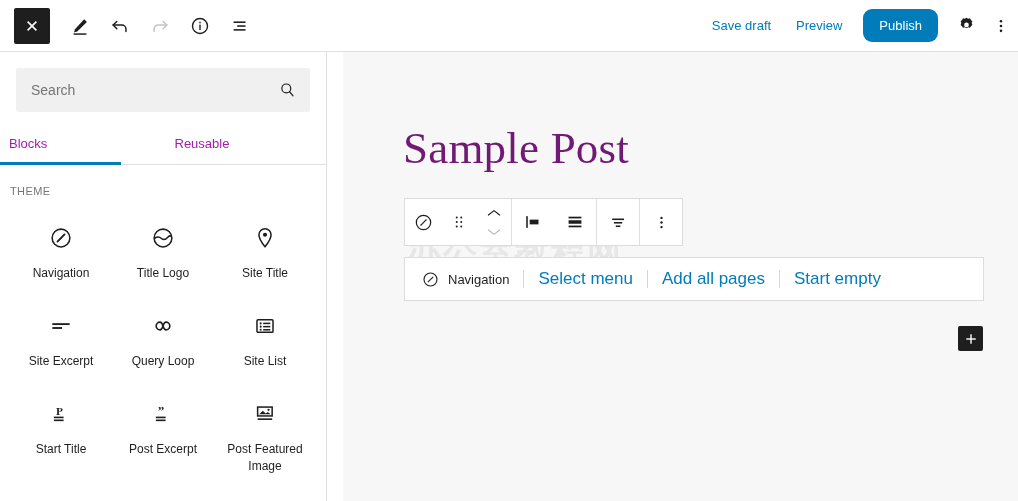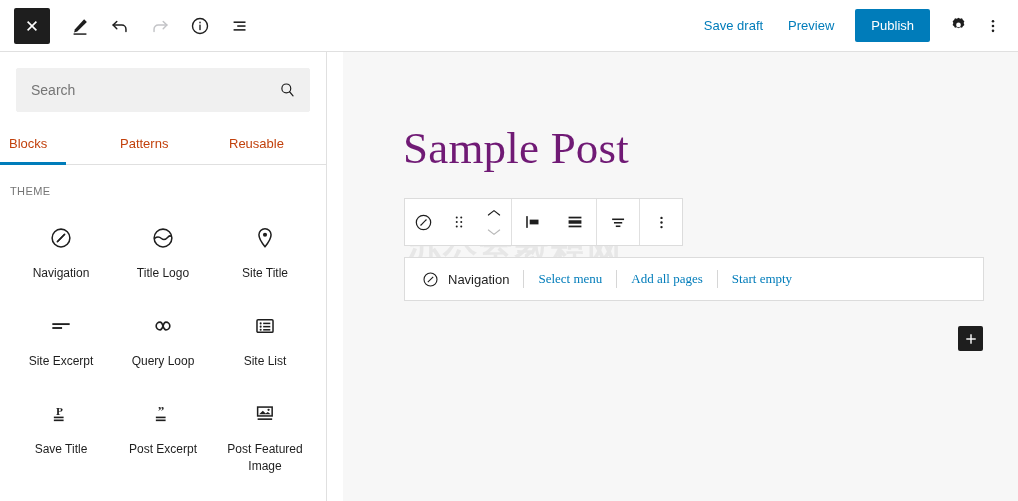--- a/index.html
+++ b/index.html
@@ -24,29 +24,29 @@
   .hdr-btn {
     width: 36px; height: 36px; display: flex; align-items: center; justify-content: center;
     background: transparent; border: none; cursor: pointer; border-radius: 2px;
   }
   .close-btn {
     width: 36px; height: 36px; background: #1e1e1e; border-radius: 2px;
     display: flex; align-items: center; justify-content: center; cursor: pointer;
     margin-right: 8px;
   }
   .header-right {
-    margin-left: auto; display: flex; align-items: center; gap: 1px; padding-right: 8px;
+    margin-left: auto; display: flex; align-items: center; gap: 1px; padding-right: 0;
   }
   .txt-btn {
     font-size: 13px; color: #007cba; background: transparent; border: none;
     padding: 8px 12px; cursor: pointer; font-family: "Liberation Sans", sans-serif;
     white-space: nowrap;
   }
   .publish-btn {
-    background: #007cba; color: #ffffff; border: none; border-radius: 2px;
+    background: #007cba; color: #ffffff; border: none; border-radius: 9px;
     font-size: 13px; padding: 9px 16px; cursor: pointer; margin-left: 8px; margin-right: 10px;
     font-family: "Liberation Sans", sans-serif;
   }
   .icon-btn {
     width: 34px; height: 34px; display: flex; align-items: center; justify-content: center;
     background: transparent; border: none; cursor: pointer;
   }
 
   
   .sidebar {
@@ -65,21 +65,21 @@
     font-family: "Liberation Sans", sans-serif; height: 100%;
   }
   .search-box input::placeholder { color: #757575; }
   .search-icon-pos { position: absolute; right: 12px; top: 50%; transform: translateY(-50%); display:flex; }
 
   .tabs {
     display: flex; border-bottom: 1px solid #e0e0e0; padding: 0 0 0 0;
     margin: 0 0 0 0; position: relative;
   }
   .tab {
-    flex: 1; text-align: left; font-size: 13px; color: #c2410c;
+    flex: 1; text-align: left; font-size: 13px; color: #a21caf;
     padding: 14px 0 13px 0; background: transparent; border: none; cursor: pointer;
     font-family: "Liberation Sans", sans-serif; position: relative;
   }
   .tab:nth-child(1) { padding-left: 9px; }
   .tab:nth-child(2) { padding-left: 14px; }
   .tab:nth-child(3) { padding-left: 12px; }
   .tab.active::after {
     content: ""; position: absolute; left: 0; right: 8px; bottom: -1px; height: 3px;
     background: #007cba;
   }
@@ -149,22 +149,22 @@
   .nav-placeholder {
     position: absolute; left: 61px; top: 205px; width: 580px; height: 44px;
     background: #ffffff; border: 1px solid #dcdcdc;
     display: flex; align-items: center; padding-left: 16px; gap: 0;
   }
   .nav-ph-label {
     font-size: 13px; color: #1e1e1e; margin-left: 8px; margin-right: 14px;
   }
   .nav-sep { width: 1px; height: 18px; background: #d6d6d6; }
   .nav-link {
-    font-size: 13px; color: #007cba; background: transparent; border: none; cursor: pointer;
-    padding: 0 14px; font-family: Liberation Serif, serif; white-space: nowrap;
+    font-size: 17px; color: #007cba; background: transparent; border: none; cursor: pointer;
+    padding: 0 14px; font-family: Liberation Sans, sans-serif; white-space: nowrap;
   }
 
   
   .plus-btn {
     position: absolute; left: 615px; top: 274px;
     width: 25px; height: 25px; background: #1e1e1e; border: none; cursor: pointer;
     display: flex; align-items: center; justify-content: center; border-radius: 2px;
   }
 
   
@@ -258,21 +258,20 @@
           <svg width="19" height="19" viewBox="0 0 24 24">
             <circle cx="10.5" cy="10" r="5.6" stroke="#1e1e1e" stroke-width="1.5" fill="none"></circle>
             <path d="M14.6 14.2 L19 19.4" stroke="#1e1e1e" stroke-width="1.5" stroke-linecap="round"></path>
           </svg>
         </span>
       </div>
     </div>
 
     <div class="tabs">
       <button class="tab active">Blocks</button>
-      <button class="tab">Patterns</button>
       <button class="tab">Reusable</button>
     </div>
 
     <div class="cat-label">THEME</div>
 
     <div class="block-grid">
 
       <button class="block-item">
         <span class="block-icon">
           <svg width="26" height="26" viewBox="0 0 24 24">
@@ -339,21 +338,21 @@
       </button>
 
       <button class="block-item">
         <span class="block-icon">
           <svg width="26" height="26" viewBox="0 0 24 24">
             <text x="7.4" y="12.6" font-family="Liberation Serif, serif" font-size="10.5" font-weight="700" fill="#1e1e1e">P</text>
             <rect x="5.4" y="14.4" width="9" height="1.5" fill="#1e1e1e"></rect>
             <rect x="5.4" y="17.1" width="9" height="1.5" fill="#1e1e1e"></rect>
           </svg>
         </span>
-        <span class="block-label">Save Title</span>
+        <span class="block-label">Start Title</span>
       </button>
 
       <button class="block-item">
         <span class="block-icon">
           <svg width="26" height="26" viewBox="0 0 24 24">
             <text x="7.2" y="12.8" font-family="Liberation Serif, serif" font-size="12" font-weight="700" fill="#1e1e1e">”</text>
             <rect x="5.4" y="14.4" width="9" height="1.5" fill="#1e1e1e"></rect>
             <rect x="5.4" y="17.1" width="9" height="1.5" fill="#1e1e1e"></rect>
           </svg>
         </span>

